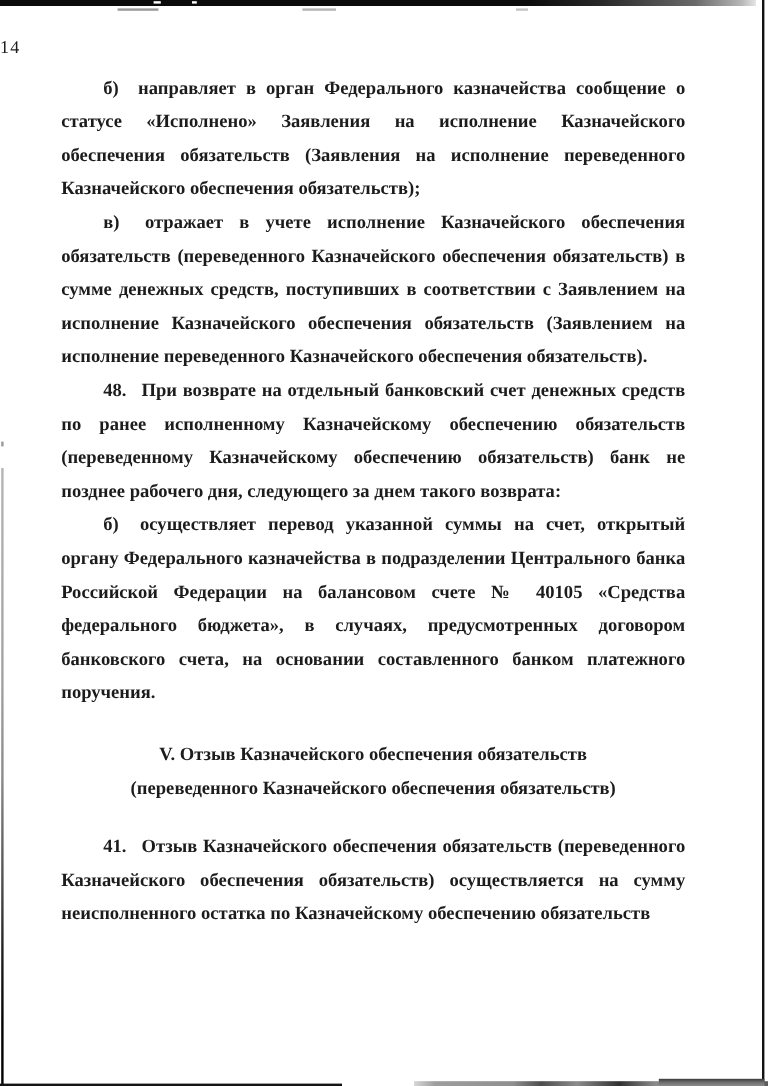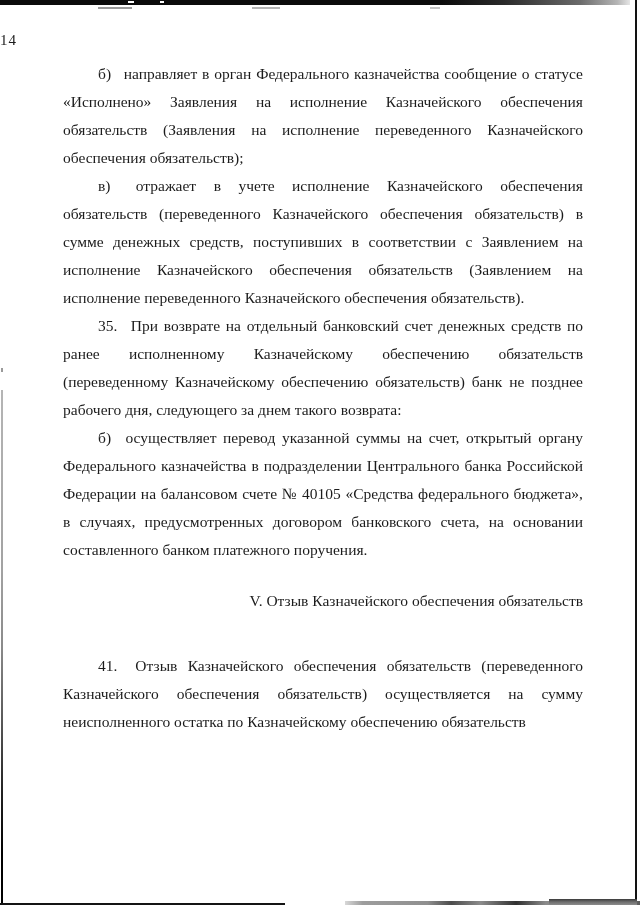--- a/index.html
+++ b/index.html
@@ -41,32 +41,32 @@
   .bottom-corner-band {
     position: absolute; right: 3px; bottom: 0; width: 88px; height: 6px;
     background: linear-gradient(to bottom, #3a3a3a 0%, #6f6f6f 50%, #8b8b8b 100%);
   }
   
   .page-number {
     position: absolute; top: 32px; left: 0; width: 100%;
     text-align: left; font-size: 15px; letter-spacing: 1px;
   }
   .content {
-    position: absolute; top: 60px; left: 63px; width: 520px;
+    position: absolute; top: 60px; left: 51px; width: 520px; font-weight: bold;
   }
   .content p {
     margin: 0;
     font-size: 15.5px;
     line-height: 28px;
     text-align: justify;
     text-indent: 35px;
   }
   .section-heading {
-    margin: 22px 0 37px 0;
-    text-align: right;
+    margin: 22px 0 20px 0;
+    text-align: center;
     font-size: 15.5px;
     line-height: 29px;
   }
   .section-heading div { text-indent: 0; }
 </style>
 </head>
 <body>
 
 <div class="page">
 
@@ -81,23 +81,24 @@
   <div class="left-edge-line"></div>
   <div class="bottom-edge-line-left"></div>
   <div class="bottom-edge-band-right"></div>
   <div class="bottom-corner-band"></div>
 
   <div class="page-number">14</div>
 
   <div class="content">
     <p>б)  направляет в орган Федерального казначейства сообщение о статусе «Исполнено» Заявления на исполнение Казначейского обеспечения обязательств (Заявления на исполнение переведенного Казначейского обеспечения обязательств);</p>
     <p>в)  отражает в учете исполнение Казначейского обеспечения обязательств (переведенного Казначейского обеспечения обязательств) в сумме денежных средств, поступивших в соответствии с Заявлением на исполнение Казначейского обеспечения обязательств (Заявлением на исполнение переведенного Казначейского обеспечения обязательств).</p>
-    <p>35.  При возврате на отдельный банковский счет денежных средств по ранее исполненному Казначейскому обеспечению обязательств (переведенному Казначейскому обеспечению обязательств) банк не позднее рабочего дня, следующего за днем такого возврата:</p>
+    <p>48.  При возврате на отдельный банковский счет денежных средств по ранее исполненному Казначейскому обеспечению обязательств (переведенному Казначейскому обеспечению обязательств) банк не позднее рабочего дня, следующего за днем такого возврата:</p>
     <p>б)  осуществляет перевод указанной суммы на счет, открытый органу Федерального казначейства в подразделении Центрального банка Российской Федерации на балансовом счете № 40105 «Средства федерального бюджета», в случаях, предусмотренных договором банковского счета, на основании составленного банком платежного поручения.</p>
 
     <div class="section-heading">
       <div>V. Отзыв Казначейского обеспечения обязательств</div>
+      <div>(переведенного Казначейского обеспечения обязательств)</div>
     </div>
 
     <p>41.  Отзыв Казначейского обеспечения обязательств (переведенного Казначейского обеспечения обязательств) осуществляется на сумму неисполненного остатка по Казначейскому обеспечению обязательств</p>
   </div>
 
 </div>
 
 </body></html>

